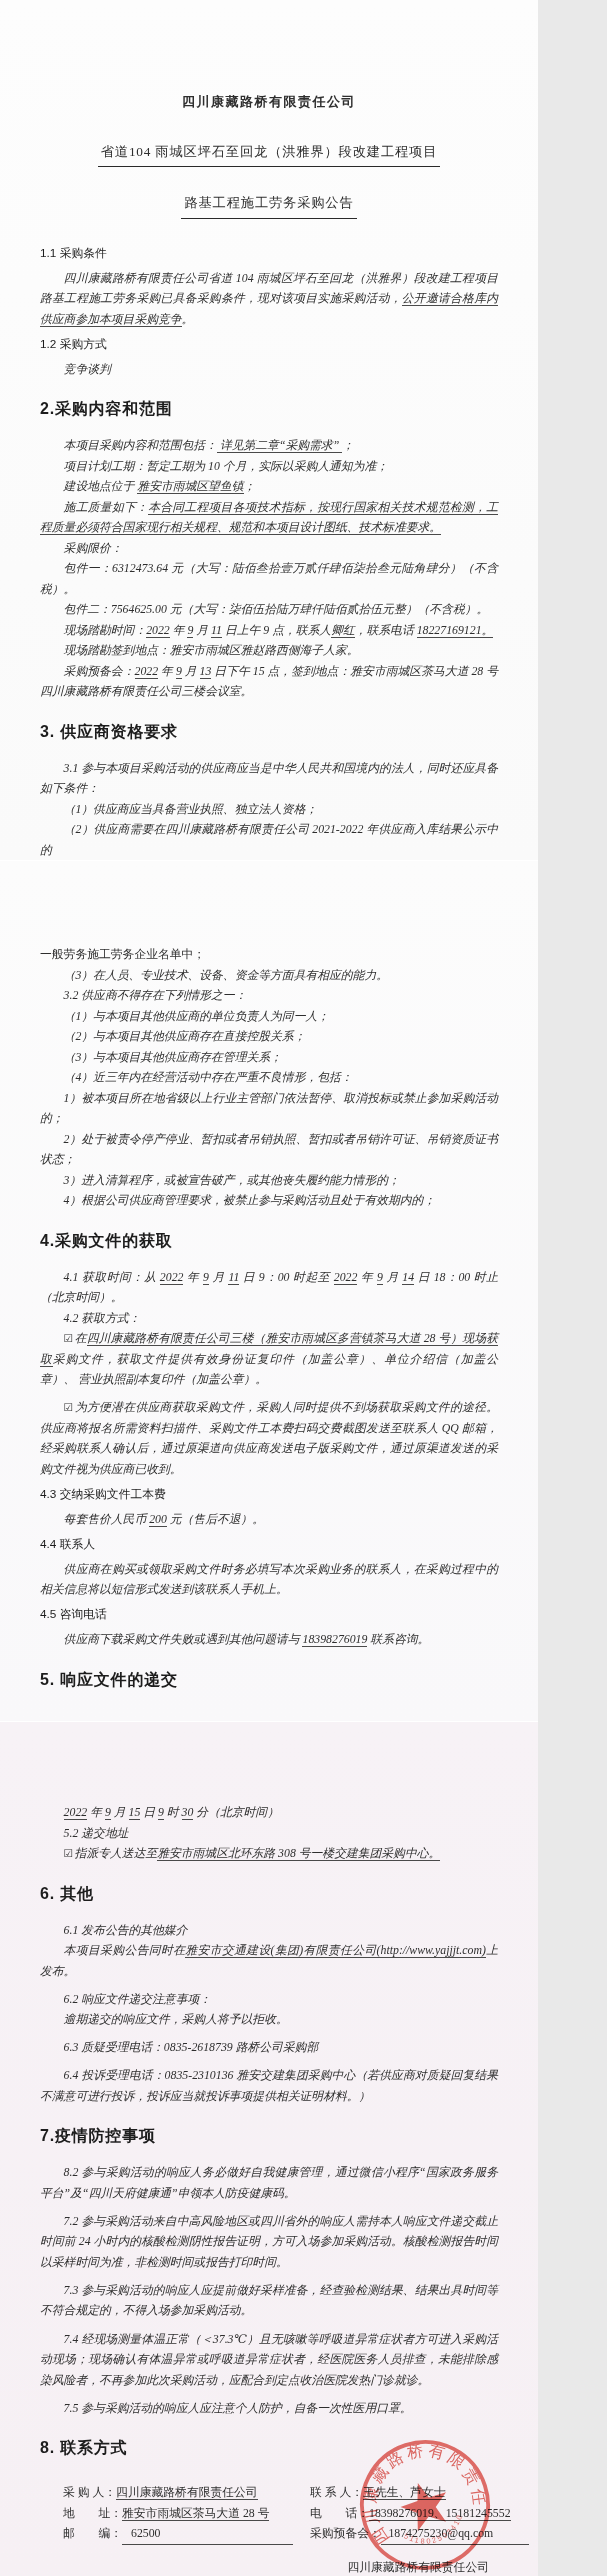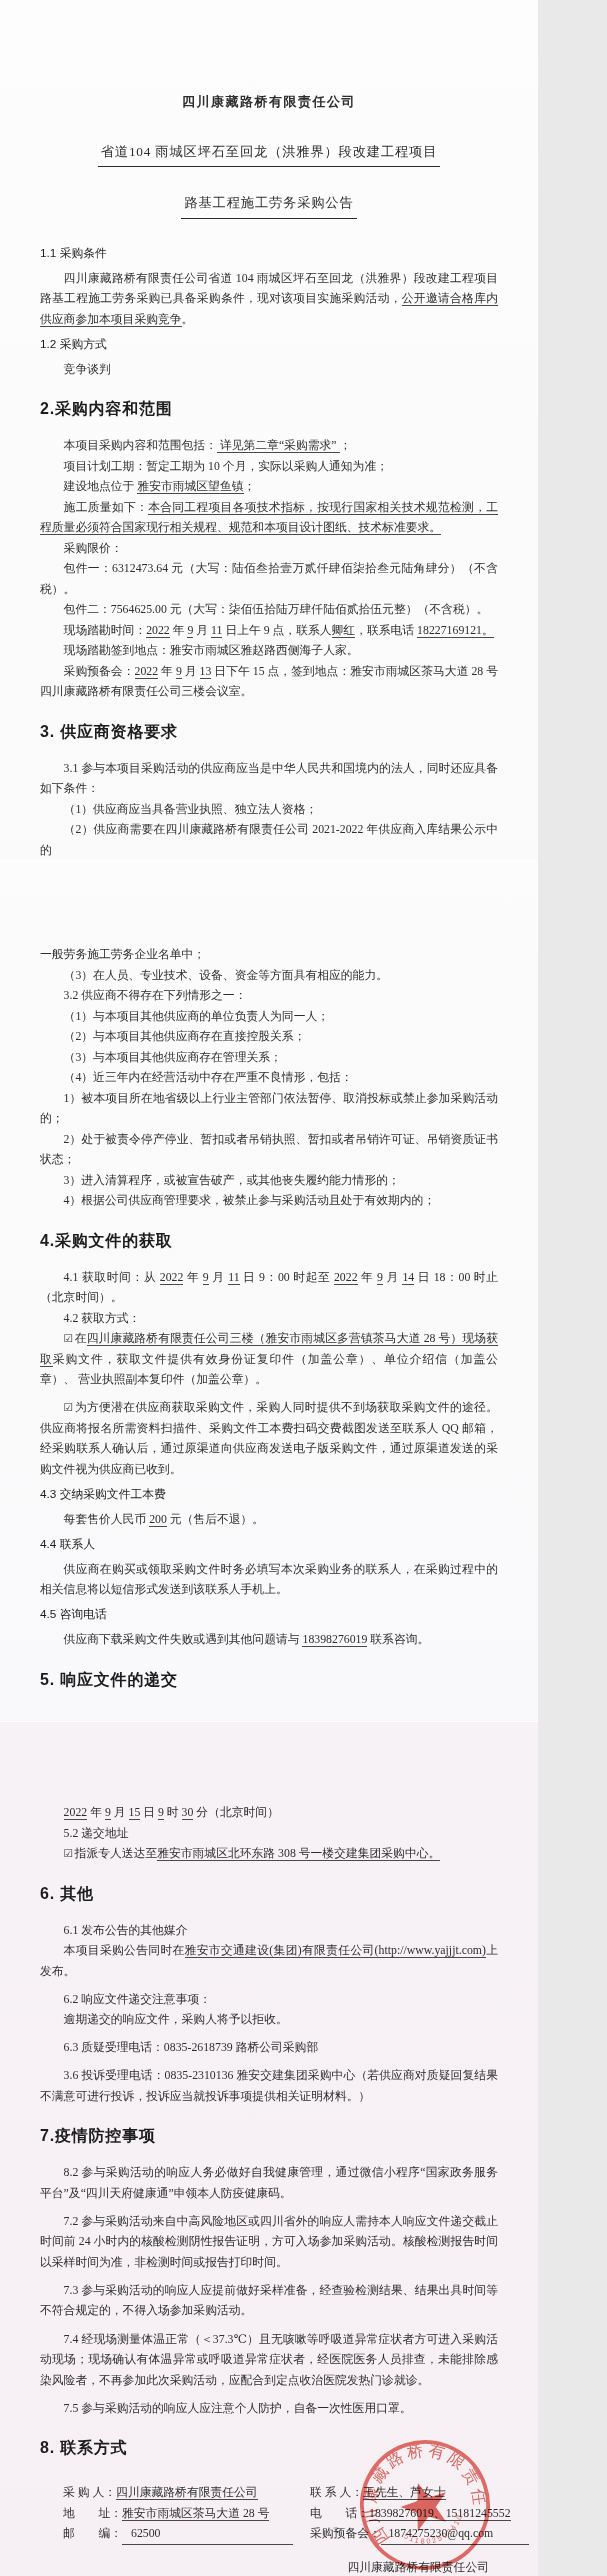--- a/index.html
+++ b/index.html
@@ -10,21 +10,21 @@
   .page2{height:861px;padding-top:83px;background:linear-gradient(180deg,#fcfcfc,#f9f8fa);border-top:1.5px solid #ffffff;}
   .page3{height:855px;padding-top:80px;background:linear-gradient(180deg,#f7f2f6,#f6f0f4);border-top:1.5px solid #ffffff;}
   .center{text-align:center;}
   .company-top{font-size:13px;font-weight:bold;margin-bottom:32px;letter-spacing:1.5px;}
   .doc-title{font-size:13.3px;font-weight:normal;margin-bottom:27px;}
   .doc-title .tu{display:inline-block;border-bottom:1.5px solid #2a2a2a;padding:0 3px 5.3px;letter-spacing:0.8px;}
   h2{font-family:"Liberation Sans","DejaVu Sans",sans-serif;font-size:16px;font-weight:bold;color:#1d1d1d;margin:20px 0 15px;letter-spacing:0.8px;}
   h3{font-family:"Liberation Sans","DejaVu Sans",sans-serif;font-size:11.8px;font-weight:normal;color:#1d1d1d;margin:7.6px 0 6px;}
   p{font-size:11.8px;line-height:20.5px;margin:0;text-align:justify;}
   p.sp{margin-bottom:7.6px;}
-  .indent{text-indent:2em;}
+  .indent{text-indent:2em;font-style:italic;}
   .u,span.u{border-bottom:0.8px solid #4a4a4a;}
   .blank-zip{display:inline-block;min-width:171px;border-bottom:0.8px solid #4a4a4a;text-indent:9px;}
   .blank-email{display:inline-block;min-width:148px;border-bottom:0.8px solid #4a4a4a;text-indent:7.6px;}
   .cb{font-family:"DejaVu Sans",sans-serif;font-size:10.6px;margin-right:1.5px;}
   .contacts{display:grid;grid-template-columns:247px 1fr;row-gap:0;margin-top:23px;padding-left:23px;}
   .contacts p{line-height:20.5px;white-space:nowrap;}
   .sig-block{text-align:right;padding-right:9px;margin-top:12px;position:relative;z-index:2;}
   .sig-block p{text-align:right;line-height:20px;}
   .stamp-wrap{position:absolute;left:355px;top:713px;width:140px;height:140px;transform:rotate(-18deg);opacity:.82;mix-blend-mode:multiply;z-index:3;}
   .stamp-wrap svg{width:100%;height:100%;}
@@ -95,21 +95,21 @@
     <p class="indent"><span class="u">2022</span><span> 年 </span><span class="u">9</span><span> 月 </span><span class="u">15</span><span> 日 </span><span class="u">9</span><span> 时 </span><span class="u">30</span><span> 分（北京时间）</span></p>
     <p class="indent">5.2 递交地址</p>
     <p class="indent"><span class="cb">☑</span><span><span>指派专人送达至</span><span class="u">雅安市雨城区北环东路 308 号一楼交建集团采购中心。</span></span></p>
 
     <h2>6. 其他</h2>
     <p class="indent">6.1 发布公告的其他媒介</p>
     <p class="indent sp"><span>本项目采购公告同时在</span><span class="u">雅安市交通建设(集团)有限责任公司(http://www.yajjjt.com)</span><span>上发布。</span></p>
     <p class="indent">6.2 响应文件递交注意事项：</p>
     <p class="indent sp">逾期递交的响应文件，采购人将予以拒收。</p>
     <p class="indent sp">6.3 质疑受理电话：0835-2618739 路桥公司采购部</p>
-    <p class="indent">3.6 投诉受理电话：0835-2310136 雅安交建集团采购中心（若供应商对质疑回复结果不满意可进行投诉，投诉应当就投诉事项提供相关证明材料。）</p>
+    <p class="indent">6.4 投诉受理电话：0835-2310136 雅安交建集团采购中心（若供应商对质疑回复结果不满意可进行投诉，投诉应当就投诉事项提供相关证明材料。）</p>
 
     <h2>7.疫情防控事项</h2>
     <p class="indent sp">8.2 参与采购活动的响应人务必做好自我健康管理，通过微信小程序“国家政务服务平台”及“四川天府健康通”申领本人防疫健康码。</p>
     <p class="indent sp">7.2 参与采购活动来自中高风险地区或四川省外的响应人需持本人响应文件递交截止时间前 24 小时内的核酸检测阴性报告证明，方可入场参加采购活动。核酸检测报告时间以采样时间为准，非检测时间或报告打印时间。</p>
     <p class="indent sp">7.3 参与采购活动的响应人应提前做好采样准备，经查验检测结果、结果出具时间等不符合规定的，不得入场参加采购活动。</p>
     <p class="indent sp">7.4 经现场测量体温正常（＜37.3℃）且无咳嗽等呼吸道异常症状者方可进入采购活动现场；现场确认有体温异常或呼吸道异常症状者，经医院医务人员排查，未能排除感染风险者，不再参加此次采购活动，应配合到定点收治医院发热门诊就诊。</p>
     <p class="indent">7.5 参与采购活动的响应人应注意个人防护，自备一次性医用口罩。</p>
 
     <h2>8. 联系方式</h2>
     <div class="contacts">

